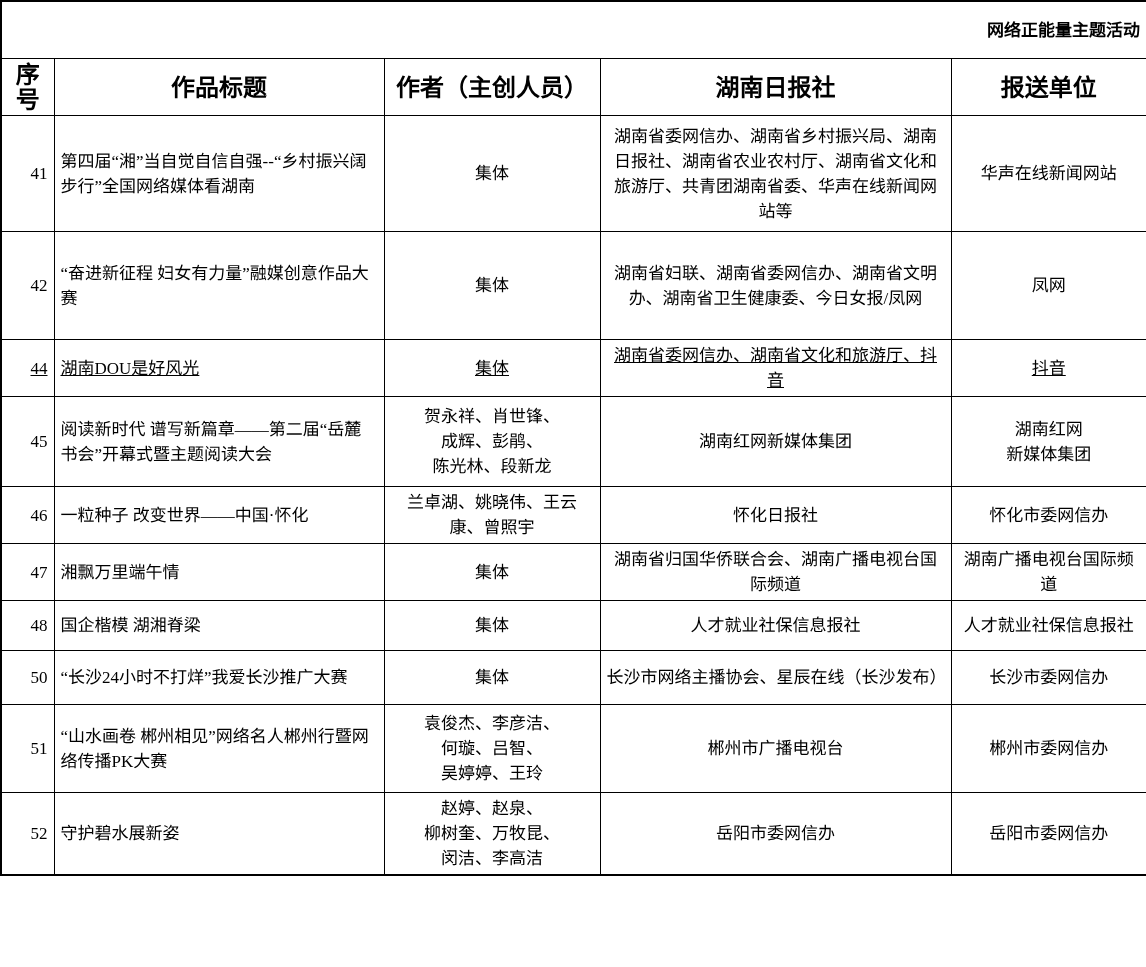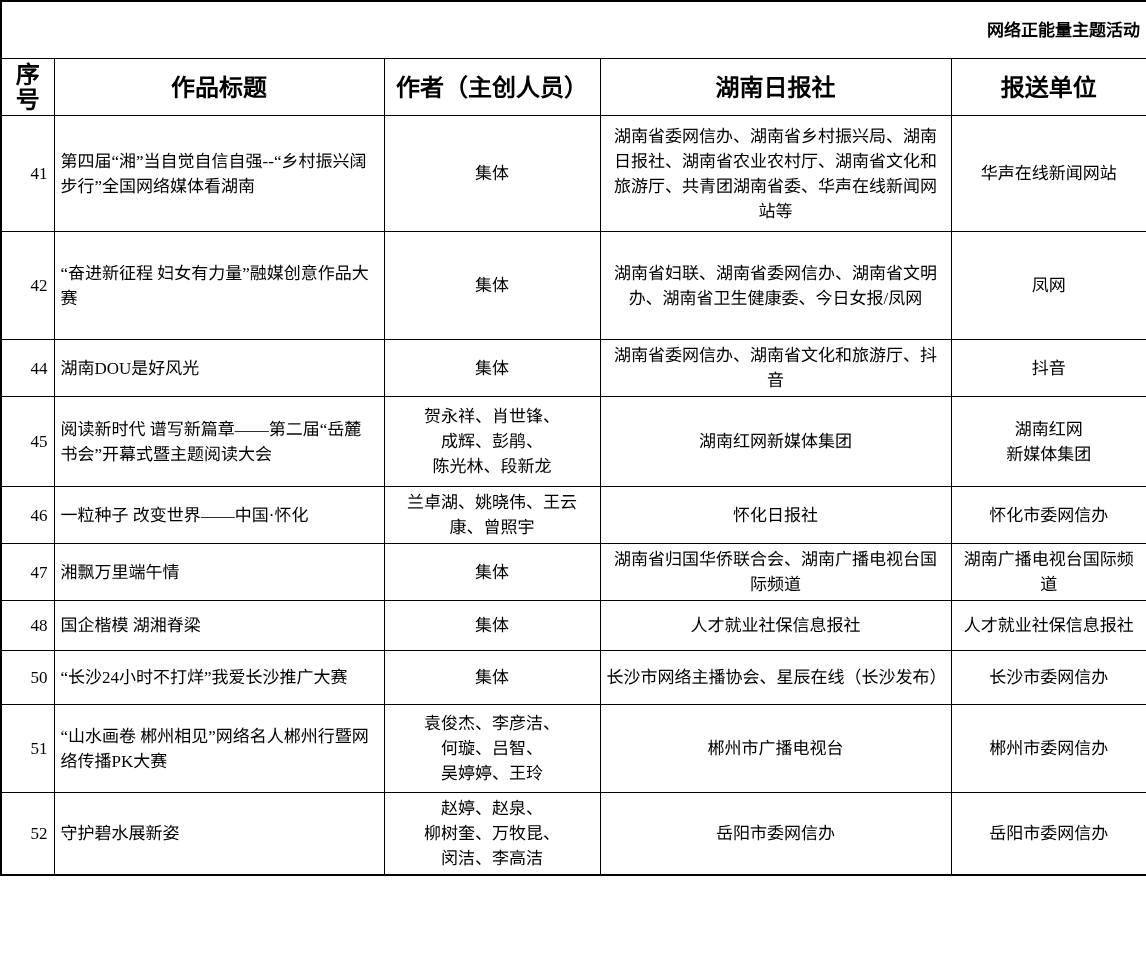--- a/index.html
+++ b/index.html
@@ -80,21 +80,21 @@
     <td class="cell-unit">湖南省委网信办、湖南省乡村振兴局、湖南日报社、湖南省农业农村厅、湖南省文化和旅游厅、共青团湖南省委、华声在线新闻网站等</td>
     <td class="cell-submitter">华声在线新闻网站</td>
   </tr>
         <tr style="height: 108px;">
     <td class="cell-no">42</td>
     <td class="cell-title">“奋进新征程 妇女有力量”融媒创意作品大赛</td>
     <td class="cell-author">集体</td>
     <td class="cell-unit">湖南省妇联、湖南省委网信办、湖南省文明办、湖南省卫生健康委、今日女报/凤网</td>
     <td class="cell-submitter">凤网</td>
   </tr>
-        <tr style="height: 52px;">
+        <tr style="height: 52px; text-decoration: underline;">
     <td class="cell-no">44</td>
     <td class="cell-title">湖南DOU是好风光</td>
     <td class="cell-author">集体</td>
     <td class="cell-unit">湖南省委网信办、湖南省文化和旅游厅、抖音</td>
     <td class="cell-submitter">抖音</td>
   </tr>
         <tr style="height: 90px;">
     <td class="cell-no">45</td>
     <td class="cell-title">阅读新时代 谱写新篇章——第二届“岳麓书会”开幕式暨主题阅读大会</td>
     <td class="cell-author">贺永祥、肖世锋、

